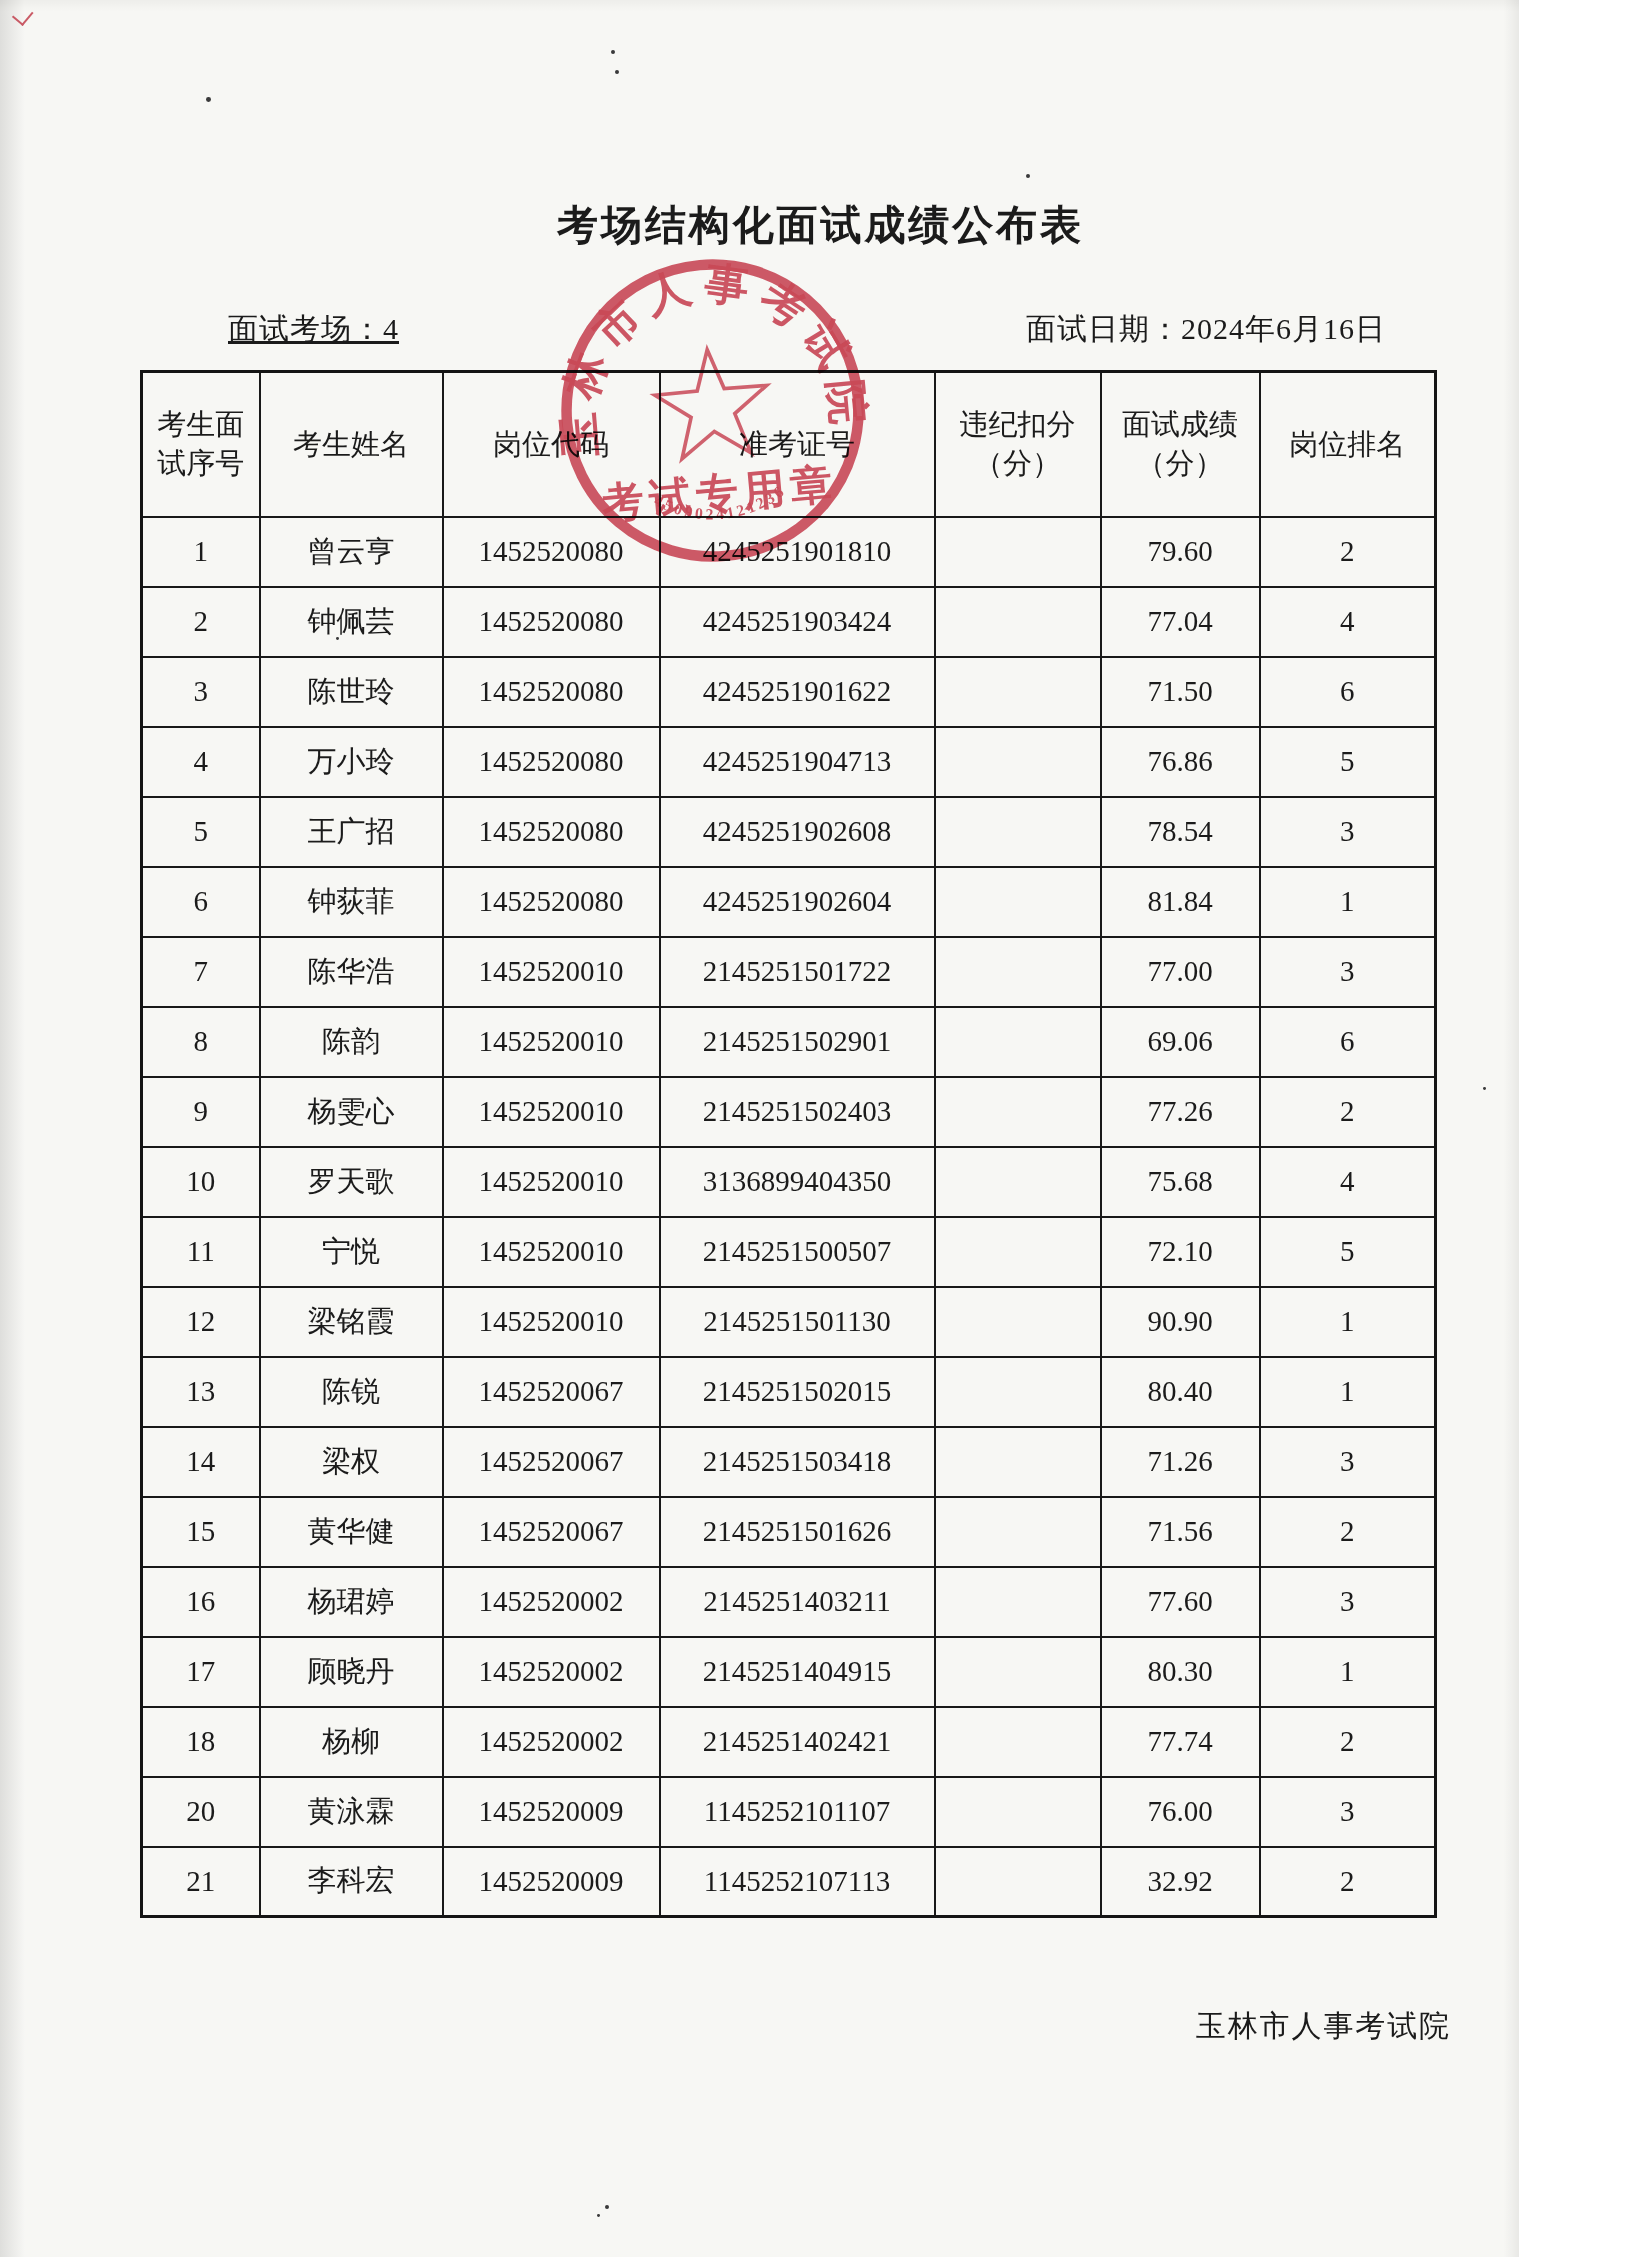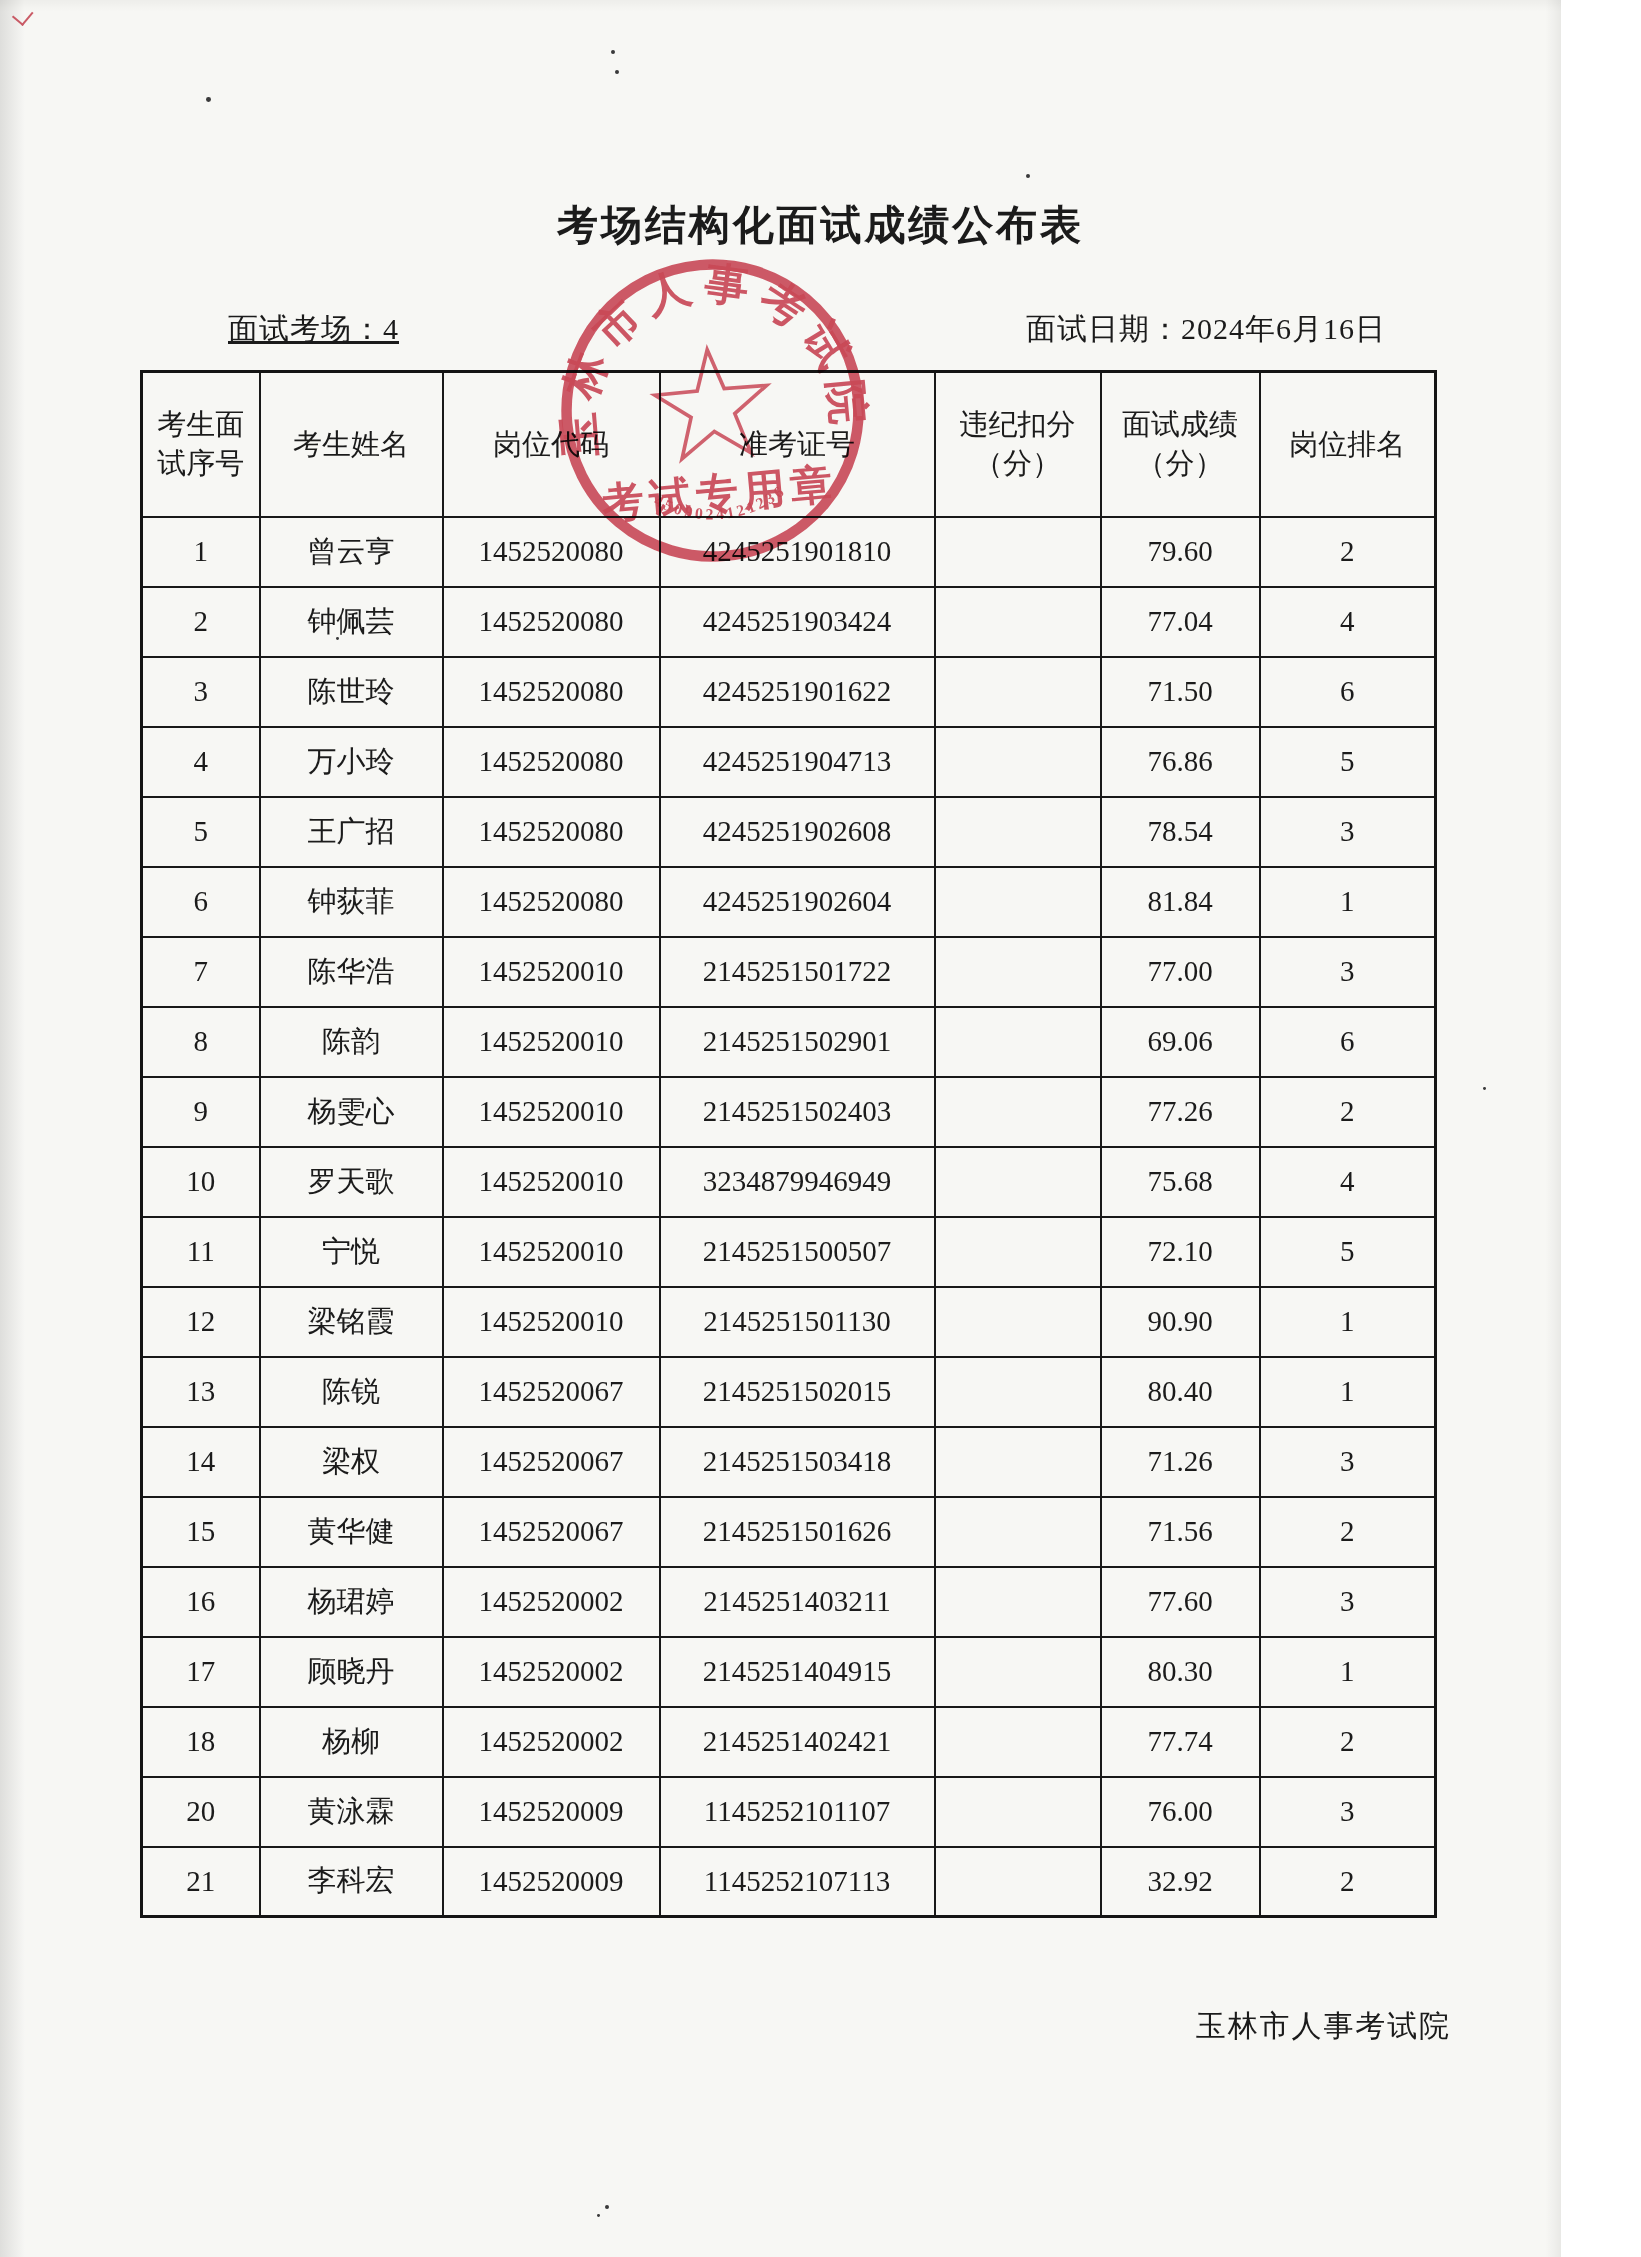--- a/index.html
+++ b/index.html
@@ -3,21 +3,20 @@
 <meta charset="utf-8">
 <style>
   html,body{margin:0;padding:0;}
   .page{
     position:relative;
     width:1519px;height:2257px;
     background:#f7f7f4;
     overflow:hidden;
     font-family:"Liberation Serif","DejaVu Serif",serif;
     color:#1b1b1b;
-    padding-left:42px;
   }
   .page::before{
     content:'';position:absolute;inset:0;pointer-events:none;
     background:
       linear-gradient(90deg, rgba(0,0,0,.10), rgba(0,0,0,0) 25px),
       linear-gradient(270deg, rgba(0,0,0,.06), rgba(0,0,0,0) 15.4px),
       linear-gradient(180deg, rgba(0,0,0,.04), rgba(0,0,0,0) 11.6px);
   }
   .doc-title{
     position:absolute;left:0;top:198px;width:1641px;
@@ -199,21 +198,21 @@
           <td>1452520010</td>
           <td>2145251502403</td>
           <td></td>
           <td>77.26</td>
           <td>2</td>
         </tr>
         <tr>
           <td>10</td>
           <td>罗天歌</td>
           <td>1452520010</td>
-          <td>3234879946949</td>
+          <td>3136899404350</td>
           <td></td>
           <td>75.68</td>
           <td>4</td>
         </tr>
         <tr>
           <td>11</td>
           <td>宁悦</td>
           <td>1452520010</td>
           <td>2145251500507</td>
           <td></td>

